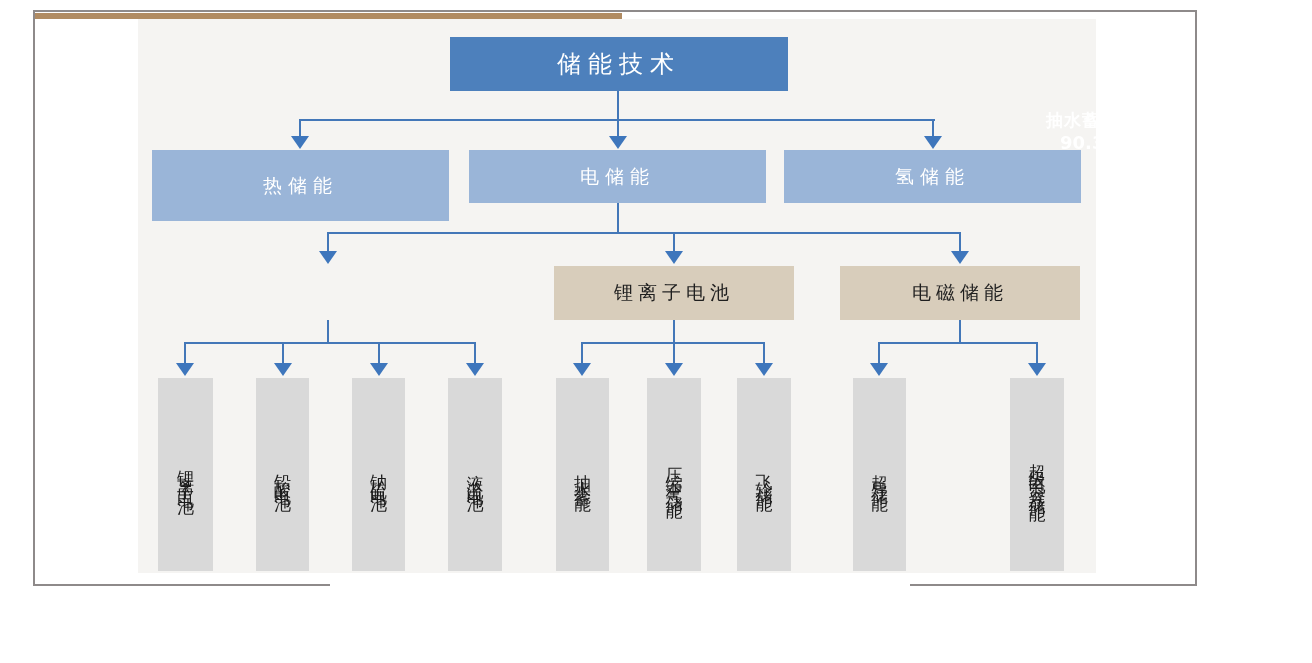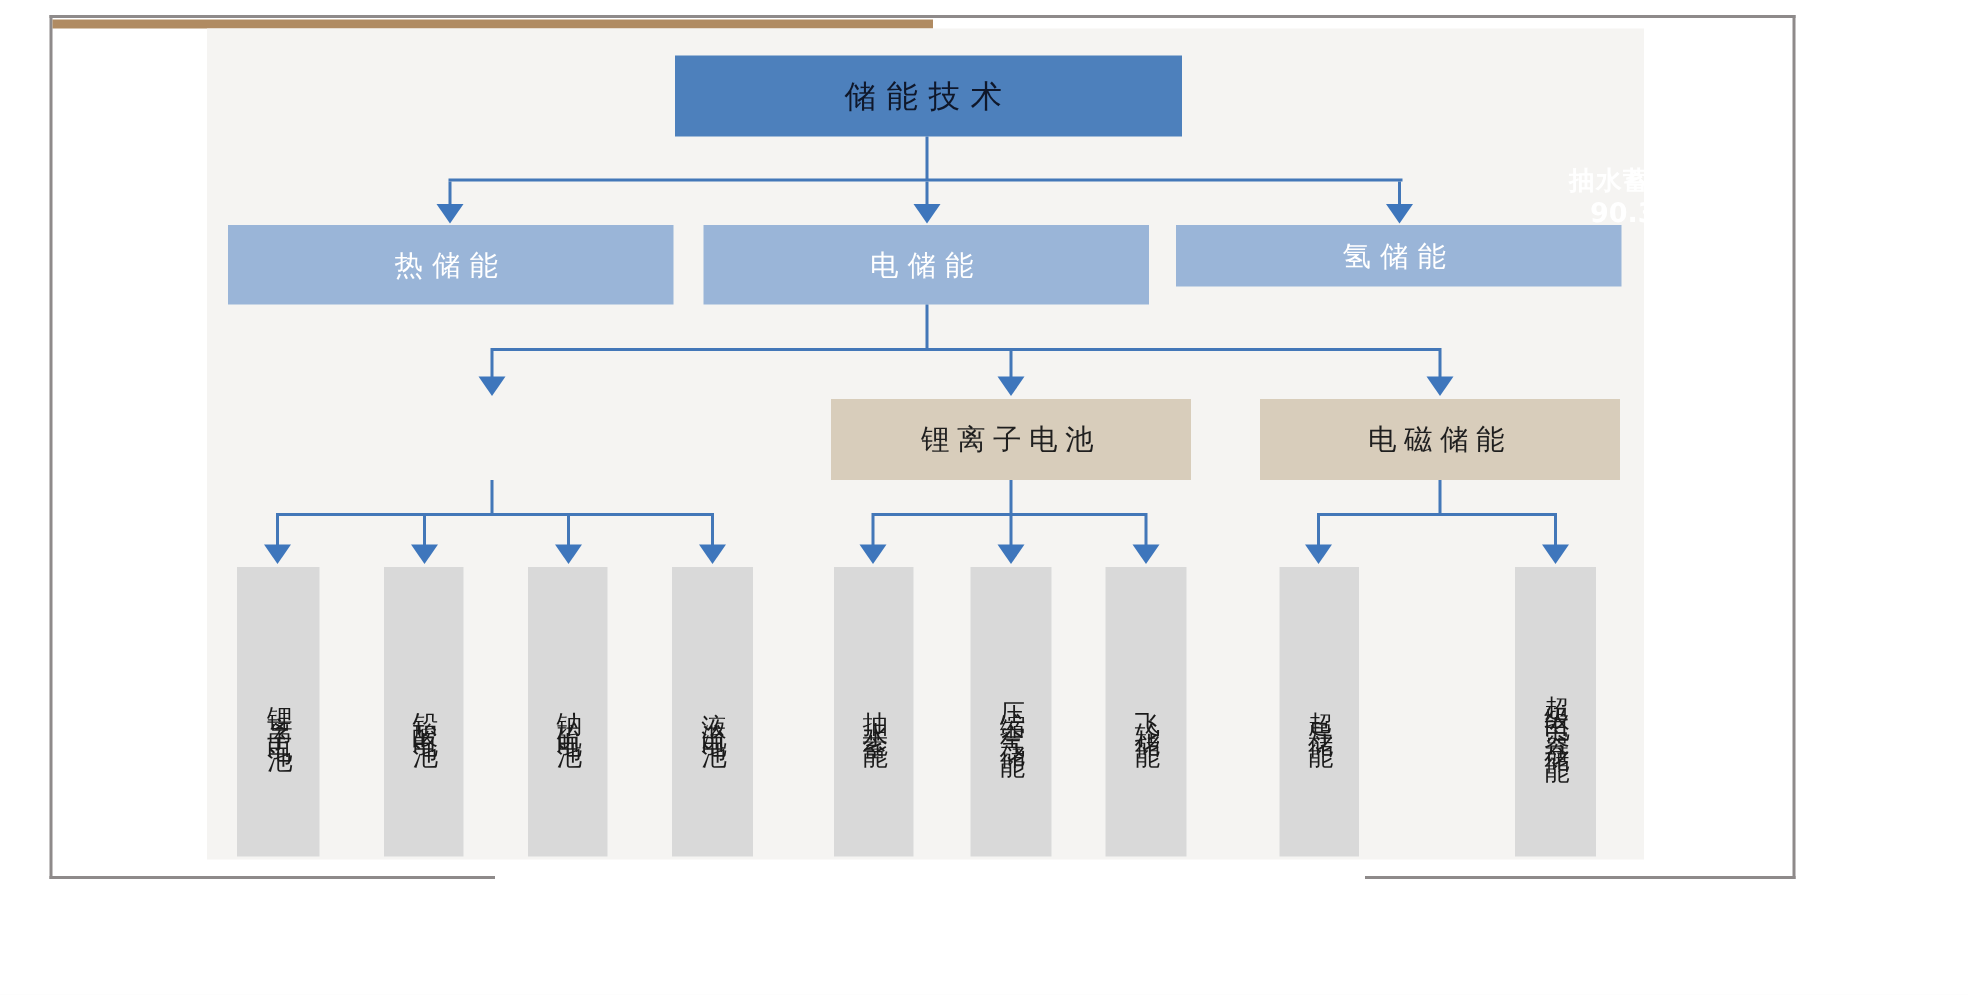--- a/index.html
+++ b/index.html
@@ -17,21 +17,21 @@
   
   .canvas{
     position:absolute;left:138px;top:19px;width:958px;height:554px;
     background:#f5f4f2;overflow:hidden;
   }
   
   .node{
     position:absolute;display:flex;align-items:center;justify-content:center;
     box-sizing:border-box;text-align:center;
   }
-  .lvl1{background:#4d80bc;color:#0f172a;font-size:21px;letter-spacing:7px;font-family:Liberation Mono, monospace;}
+  .lvl1{background:#4d80bc;color:#ffffff;font-size:24px;letter-spacing:7px;font-family:Liberation Mono, monospace;}
   .lvl2{background:#9ab5d8;color:#ffffff;font-size:19px;letter-spacing:6px;}
   .lvl3{background:#d8cdbb;color:#1f1f1f;font-size:19px;letter-spacing:5px;}
   .leaf{
     background:#d9d9d9;color:#1a1a1a;font-size:17px;
   }
   .leaf span{
     writing-mode:vertical-rl;text-orientation:upright;
     letter-spacing:7px;line-height:1;
   }
   
@@ -73,23 +73,23 @@
 
   <div class="cline" style="left:617px;top:91px;width:2px;height:29px;"></div>
   <div class="cline" style="left:299px;top:119px;width:636px;height:2px;"></div>
   <div class="cline" style="left:299px;top:121px;width:2px;height:16px;"></div>
   <div class="arrowhead" style="left:291px;top:136px;"></div>
   <div class="cline" style="left:617px;top:121px;width:2px;height:16px;"></div>
   <div class="arrowhead" style="left:609px;top:136px;"></div>
   <div class="cline" style="left:932px;top:121px;width:2px;height:16px;"></div>
   <div class="arrowhead" style="left:924px;top:136px;"></div>
 
-  <div class="node lvl2" style="left:152px;top:150px;width:297px;height:53px;">热储能</div>
+  <div class="node lvl2" style="left:152px;top:150px;width:297px;height:71px;">热储能</div>
   <div class="node lvl2" style="left:469px;top:150px;width:297px;height:53px;">电储能</div>
-  <div class="node lvl2" style="left:784px;top:150px;width:297px;height:41px;">氢储能</div>
+  <div class="node lvl2" style="left:784px;top:150px;width:297px;height:53px;">氢储能</div>
 
   <div class="cline" style="left:617px;top:203px;width:2px;height:30px;"></div>
   <div class="cline" style="left:327px;top:232px;width:634px;height:2px;"></div>
   <div class="cline" style="left:327px;top:234px;width:2px;height:18px;"></div>
   <div class="arrowhead" style="left:319px;top:251px;"></div>
   <div class="cline" style="left:673px;top:234px;width:2px;height:18px;"></div>
   <div class="arrowhead" style="left:665px;top:251px;"></div>
   <div class="cline" style="left:959px;top:234px;width:2px;height:18px;"></div>
   <div class="arrowhead" style="left:951px;top:251px;"></div>
 

